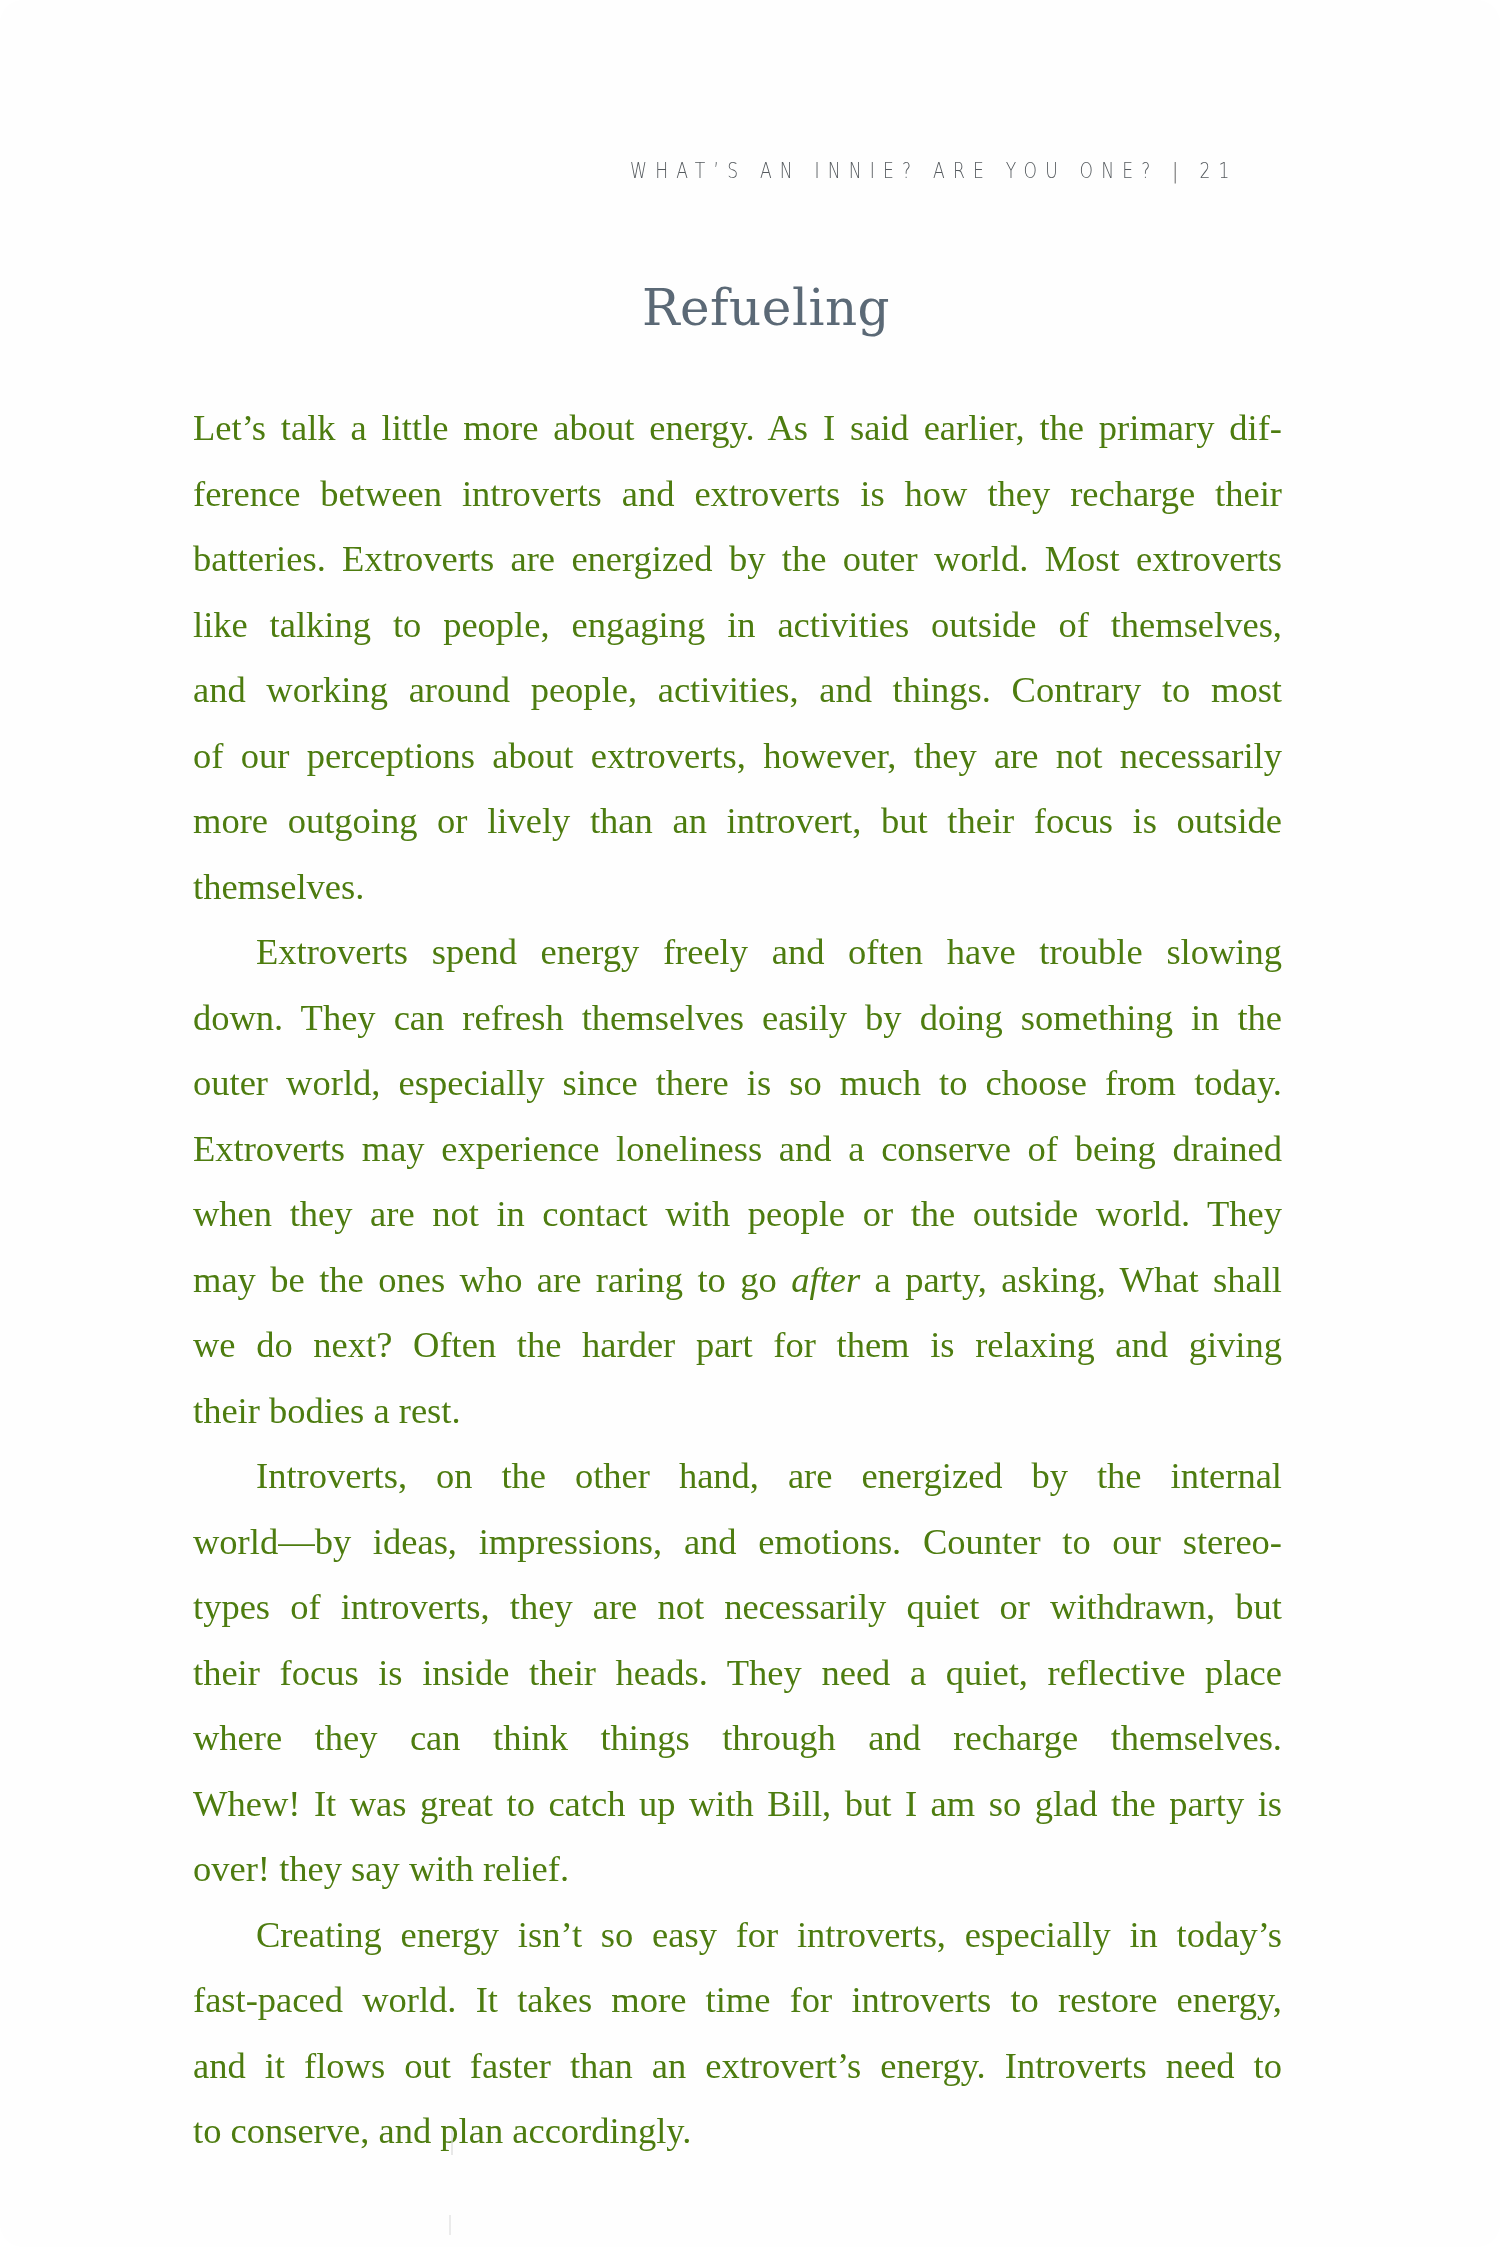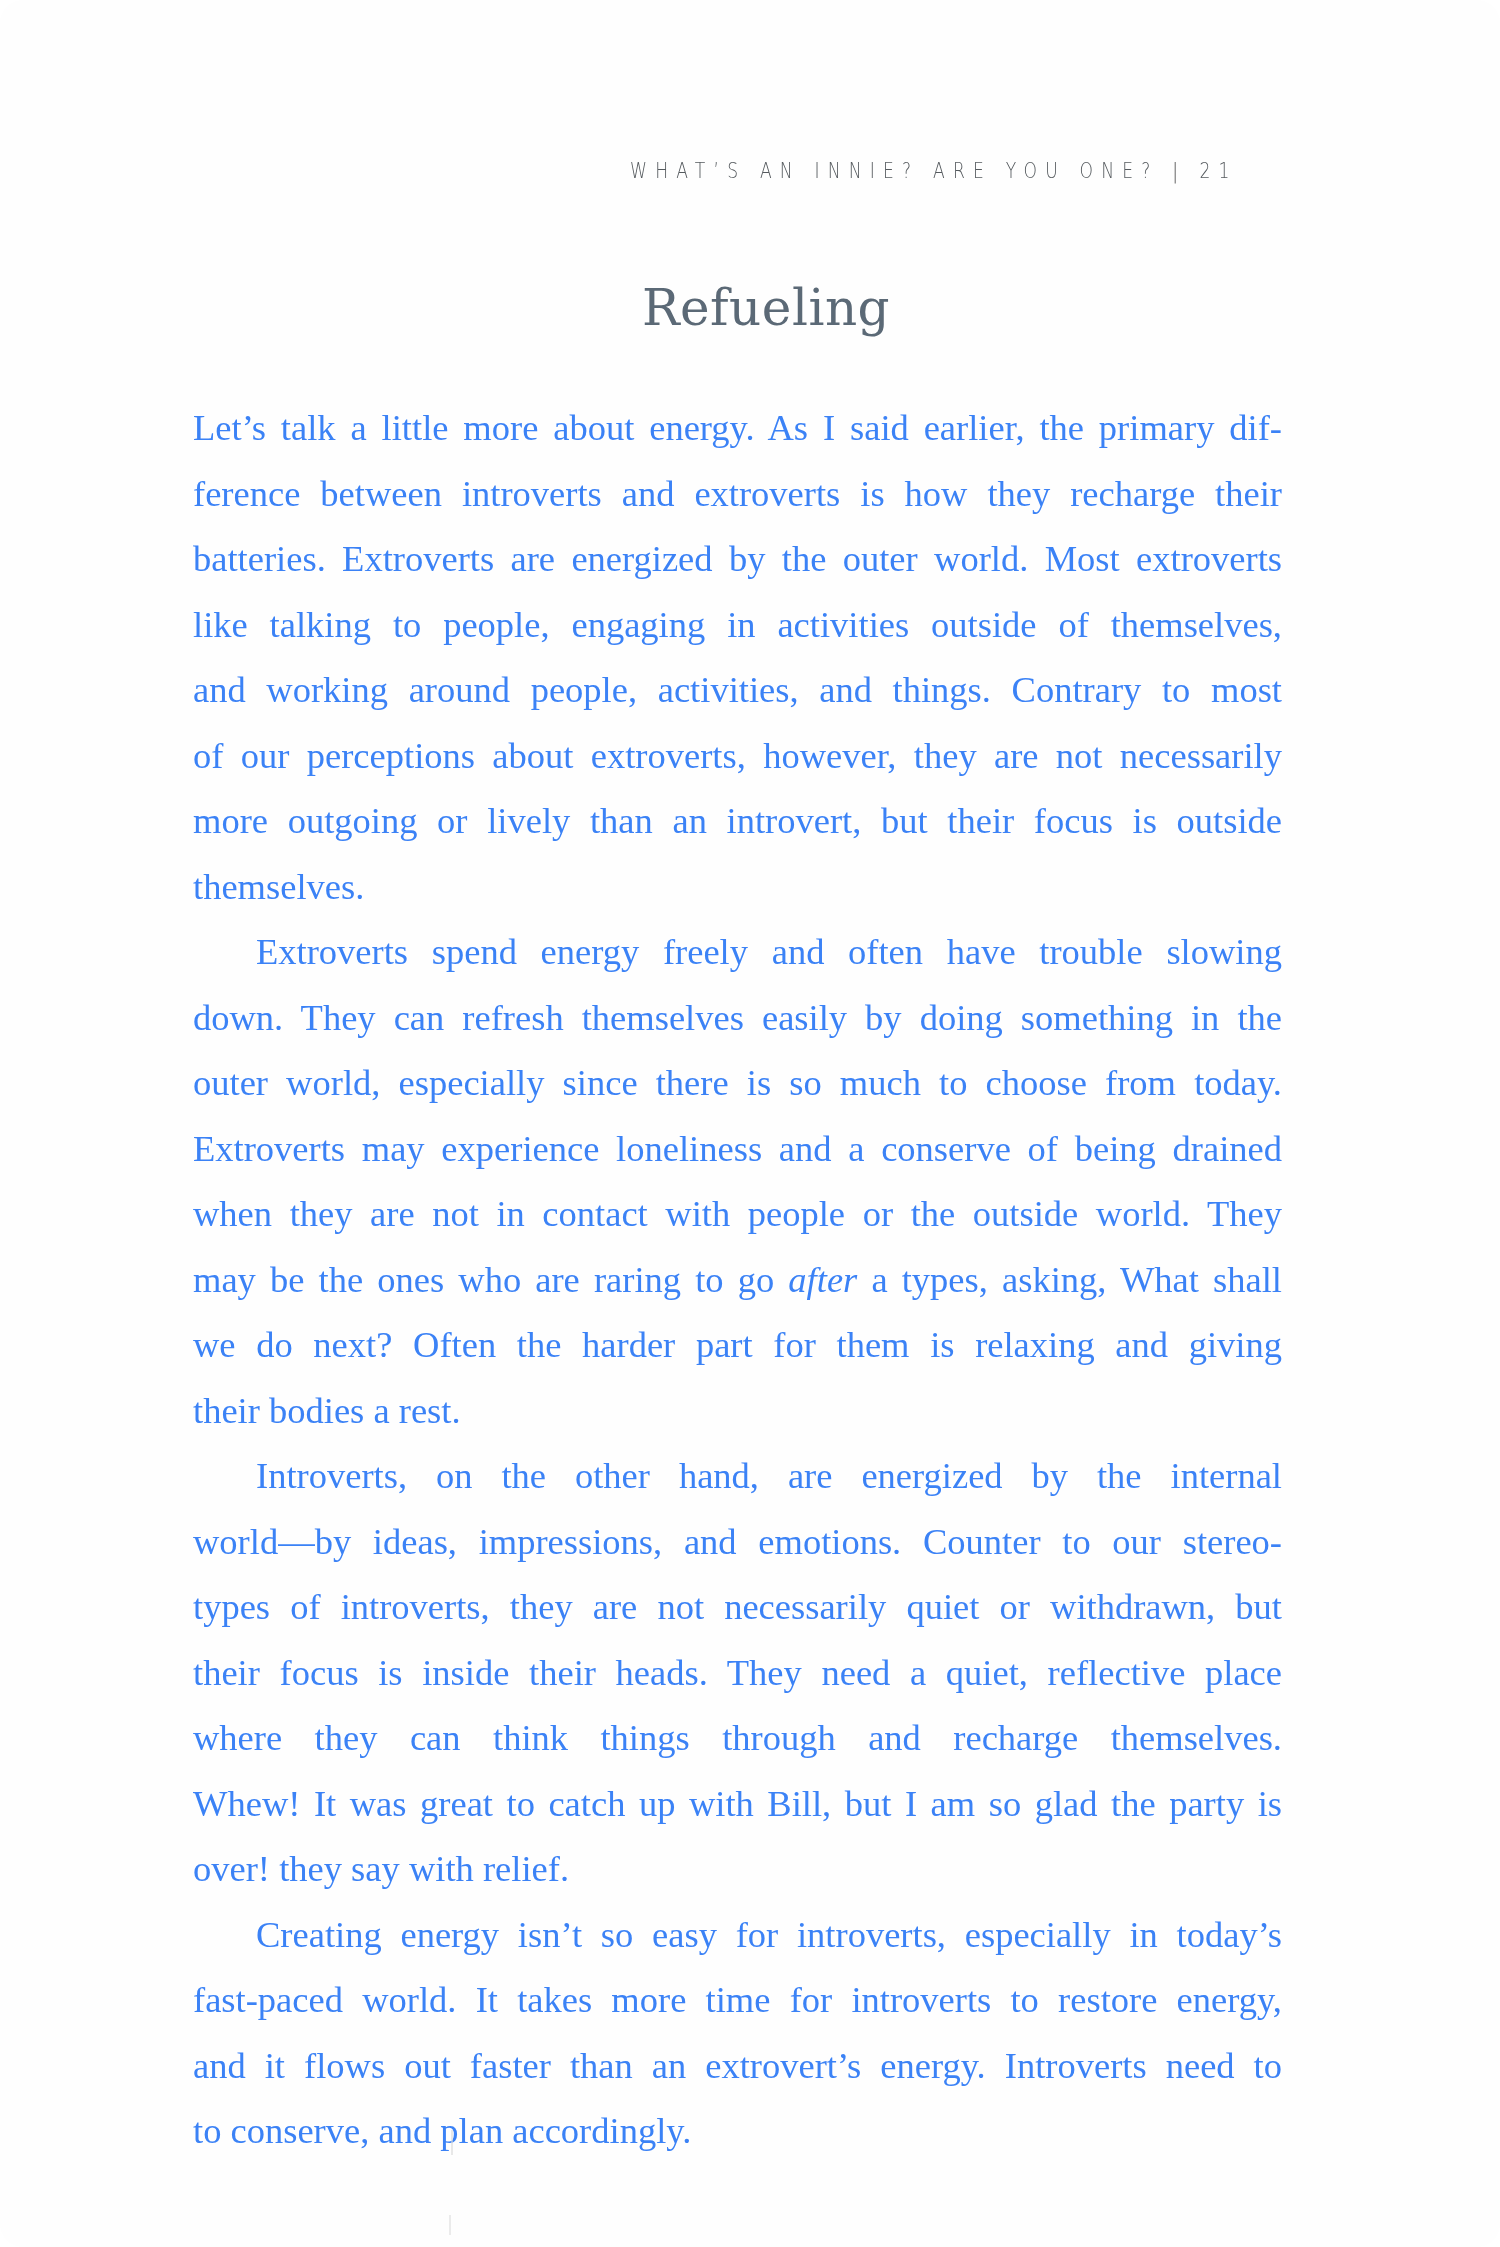--- a/index.html
+++ b/index.html
@@ -12,21 +12,21 @@
     transform: scaleX(0.78); transform-origin: left top;
   }
   .running-head .sep { color: #444; letter-spacing: 10px; }
   .title {
     position: absolute; left: 0; width: 1500px; top: 278px; text-align: center;
     font-family: "DejaVu Serif", serif; font-size: 50px; color: #5b6976;
     line-height: 60px; padding-left: 16px; letter-spacing: 0.5px;
   }
   .body {
     position: absolute; left: 193px; top: 395px; width: 1089px;
-    font-family: "Liberation Serif", serif; font-size: 36.5px; color: #3b82f6;
+    font-family: "Liberation Serif", serif; font-size: 36.5px; color: #4d7c0f;
   }
   .line {
     display: block; height: 65.5px; line-height: 65.5px;
     text-align: justify; text-align-last: justify; white-space: nowrap;
     overflow: visible;
   }
   .line.last { text-align-last: left; }
   .line.indent { padding-left: 63px; }
   .line span.it { font-style: italic; }
   .scan-mark { position: absolute; background: #d8d8d8; width: 2px; }
@@ -54,21 +54,21 @@
         <span class="line">of our perceptions about extroverts, however, they are not necessarily</span>
         <span class="line">more outgoing or lively than an introvert, but their focus is outside</span>
         <span class="line last">themselves.</span>
       </div>
       <div>
         <span class="line indent">Extroverts spend energy freely and often have trouble slowing</span>
         <span class="line">down. They can refresh themselves easily by doing something in the</span>
         <span class="line">outer world, especially since there is so much to choose from today.</span>
         <span class="line">Extroverts may experience loneliness and a conserve of being drained</span>
         <span class="line">when they are not in contact with people or the outside world. They</span>
-        <span class="line"><span>may be the ones who are raring to go </span><span class="it">after</span><span> a types, asking, What shall</span></span>
+        <span class="line"><span>may be the ones who are raring to go </span><span class="it">after</span><span> a party, asking, What shall</span></span>
         <span class="line">we do next? Often the harder part for them is relaxing and giving</span>
         <span class="line last">their bodies a rest.</span>
       </div>
       <div>
         <span class="line indent">Introverts, on the other hand, are energized by the internal</span>
         <span class="line">world—by ideas, impressions, and emotions. Counter to our stereo-</span>
         <span class="line">types of introverts, they are not necessarily quiet or withdrawn, but</span>
         <span class="line">their focus is inside their heads. They need a quiet, reflective place</span>
         <span class="line">where they can think things through and recharge themselves.</span>
         <span class="line">Whew! It was great to catch up with Bill, but I am so glad the party is</span>

